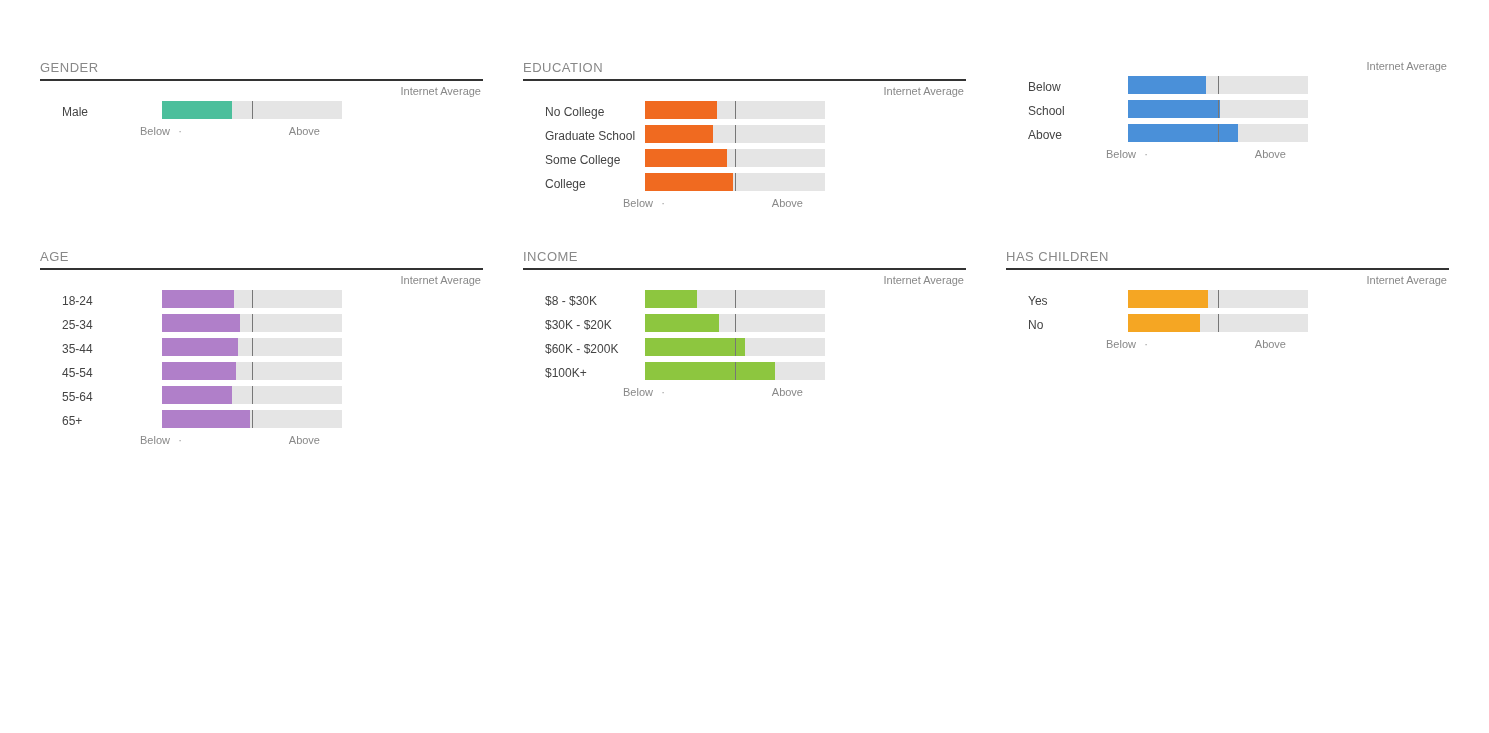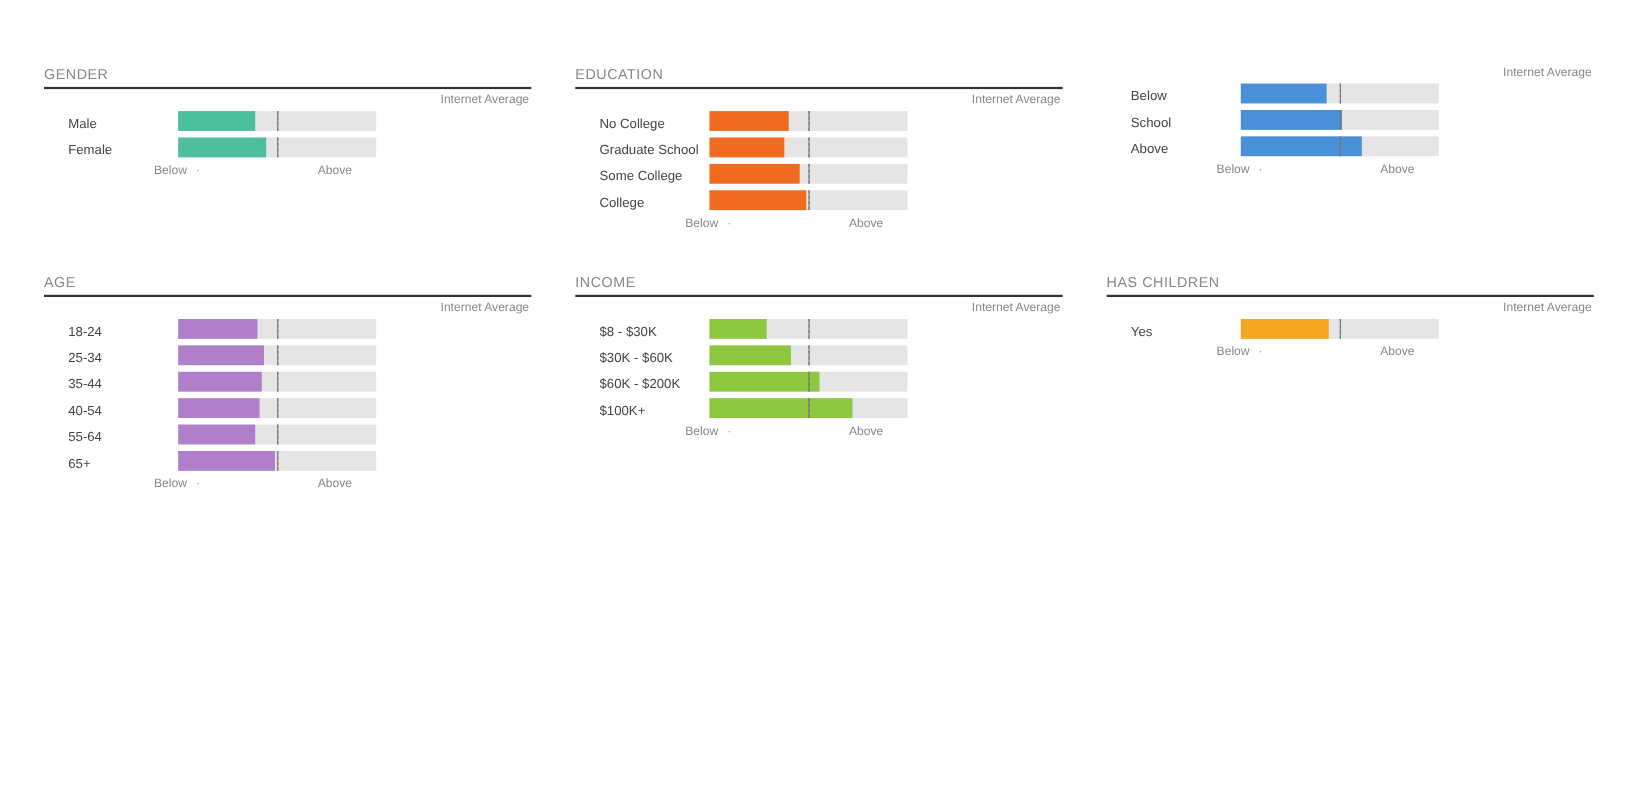--- a/index.html
+++ b/index.html
@@ -113,28 +113,20 @@
       <div class="section-title">Gender</div>
       <div class="internet-avg-label">Internet Average</div>
       <div class="bar-row">
         <div class="bar-label">Male</div>
         <div class="bar-container">
           <div class="bar-bg"></div>
           <div class="bar-fill" style="width: 70px; background-color: rgb(76, 191, 156);"></div>
           <div class="bar-midline" style="left: 90px;"></div>
         </div>
       </div>
-      <div class="bar-row">
-        <div class="bar-label">Female</div>
-        <div class="bar-container">
-          <div class="bar-bg"></div>
-          <div class="bar-fill" style="width: 80px; background-color: rgb(76, 191, 156);"></div>
-          <div class="bar-midline" style="left: 90px;"></div>
-        </div>
-      </div>
       <div class="axis-labels" style="width: 280px; padding-left: 100px;">
         <span>Below</span>
         <span class="mid-dot">·</span>
         <span>Above</span>
       </div>
     </div>
     <div class="section">
       <div class="section-title">Education</div>
       <div class="internet-avg-label">Internet Average</div>
       <div class="bar-row">
@@ -230,21 +222,21 @@
       </div>
       <div class="bar-row">
         <div class="bar-label">35-44</div>
         <div class="bar-container">
           <div class="bar-bg"></div>
           <div class="bar-fill" style="width: 76px; background-color: rgb(176, 127, 201);"></div>
           <div class="bar-midline" style="left: 90px;"></div>
         </div>
       </div>
       <div class="bar-row">
-        <div class="bar-label">40-54</div>
+        <div class="bar-label">45-54</div>
         <div class="bar-container">
           <div class="bar-bg"></div>
           <div class="bar-fill" style="width: 74px; background-color: rgb(176, 127, 201);"></div>
           <div class="bar-midline" style="left: 90px;"></div>
         </div>
       </div>
       <div class="bar-row">
         <div class="bar-label">55-64</div>
         <div class="bar-container">
           <div class="bar-bg"></div>
@@ -271,21 +263,21 @@
       <div class="internet-avg-label">Internet Average</div>
       <div class="bar-row">
         <div class="bar-label">$8 - $30K</div>
         <div class="bar-container">
           <div class="bar-bg"></div>
           <div class="bar-fill" style="width: 52px; background-color: rgb(141, 198, 63);"></div>
           <div class="bar-midline" style="left: 90px;"></div>
         </div>
       </div>
       <div class="bar-row">
-        <div class="bar-label">$30K - $60K</div>
+        <div class="bar-label">$30K - $20K</div>
         <div class="bar-container">
           <div class="bar-bg"></div>
           <div class="bar-fill" style="width: 74px; background-color: rgb(141, 198, 63);"></div>
           <div class="bar-midline" style="left: 90px;"></div>
         </div>
       </div>
       <div class="bar-row">
         <div class="bar-label">$60K - $200K</div>
         <div class="bar-container">
           <div class="bar-bg"></div>
@@ -308,20 +300,28 @@
       </div>
     </div>
     <div class="section">
       <div class="section-title">Has Children</div>
       <div class="internet-avg-label">Internet Average</div>
       <div class="bar-row">
         <div class="bar-label">Yes</div>
         <div class="bar-container">
           <div class="bar-bg"></div>
           <div class="bar-fill" style="width: 80px; background-color: rgb(245, 166, 35);"></div>
+          <div class="bar-midline" style="left: 90px;"></div>
+        </div>
+      </div>
+      <div class="bar-row">
+        <div class="bar-label">No</div>
+        <div class="bar-container">
+          <div class="bar-bg"></div>
+          <div class="bar-fill" style="width: 72px; background-color: rgb(245, 166, 35);"></div>
           <div class="bar-midline" style="left: 90px;"></div>
         </div>
       </div>
       <div class="axis-labels" style="width: 280px; padding-left: 100px;">
         <span>Below</span>
         <span class="mid-dot">·</span>
         <span>Above</span>
       </div>
     </div>
   </div>

